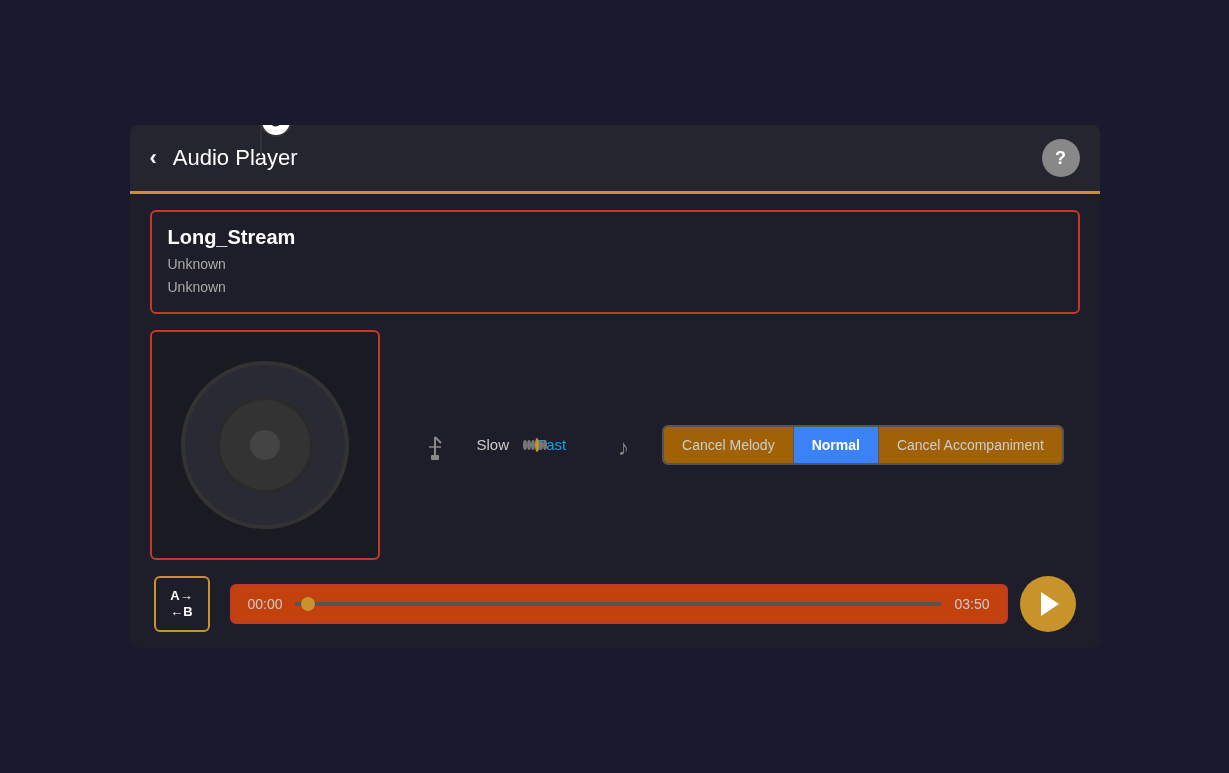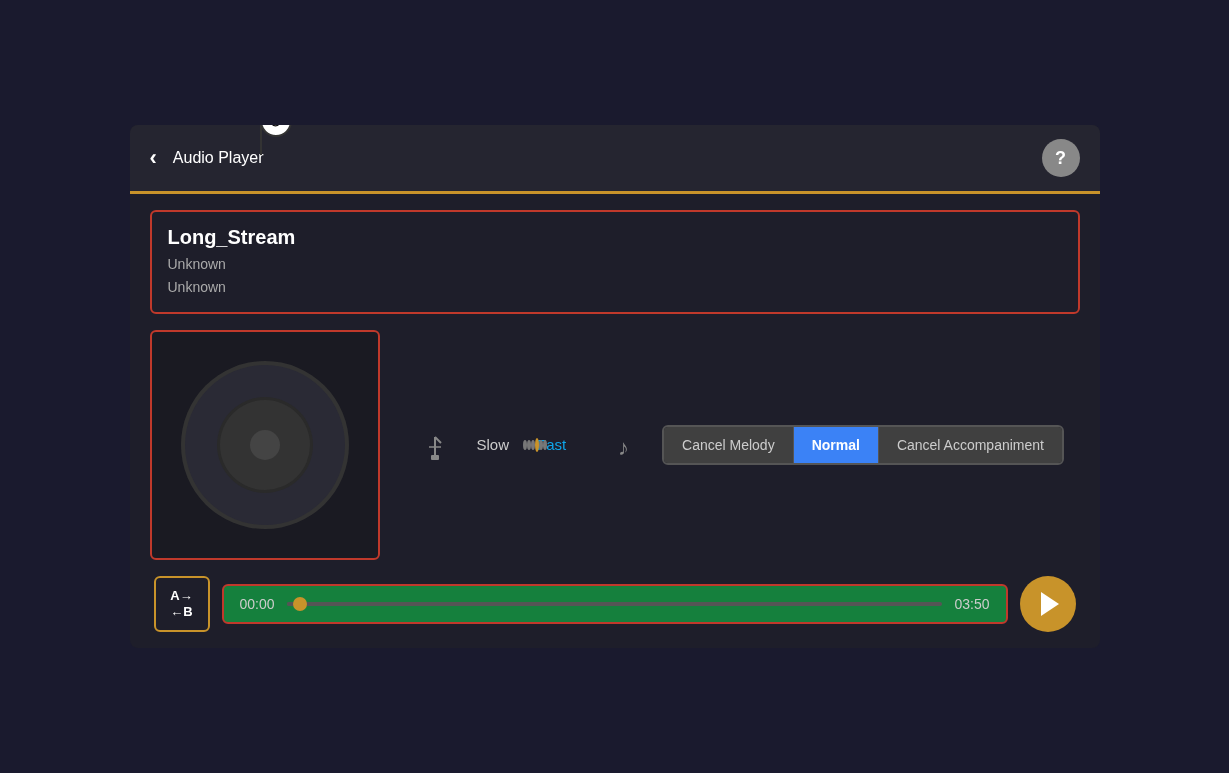--- a/index.html
+++ b/index.html
@@ -36,21 +36,21 @@
       gap: 16px;
     }
     .back-button {
       color: #fff;
       font-size: 22px;
       cursor: pointer;
       font-weight: bold;
     }
     .header-title {
       color: #fff;
-      font-size: 16px;
+      font-size: 22px;
       font-weight: normal;
     }
     .help-button {
       width: 38px;
       height: 38px;
       border-radius: 50%;
       background: #888;
       color: #fff;
       display: flex;
       align-items: center;
@@ -211,21 +211,21 @@
     .vocal-buttons {
       display: flex;
       border: 2px solid #555;
       border-radius: 6px;
       overflow: hidden;
     }
 
     .vocal-btn {
       padding: 10px 18px;
       color: #ccc;
-      background: #404040;
+      background: #a16207;
       font-size: 14px;
       cursor: pointer;
       border: none;
       border-right: 1px solid #555;
     }
     .vocal-btn:last-child {
       border-right: none;
     }
     .vocal-btn.active {
       background: #3b82f6;
@@ -259,24 +259,25 @@
       font-weight: bold;
       line-height: 1.2;
       text-align: center;
     }
 
     .progress-container {
       flex: 1;
       border: 2px solid #c0392b;
       border-radius: 6px;
       padding: 10px 16px;
-      background: #15803d;
+      background: #c2410c;
       display: flex;
       align-items: center;
       gap: 12px;
+      margin-left: 8px;
     }
 
     .time-label {
       color: #ccc;
       font-size: 14px;
       white-space: nowrap;
     }
 
     .progress-bar-track {
       flex: 1;

